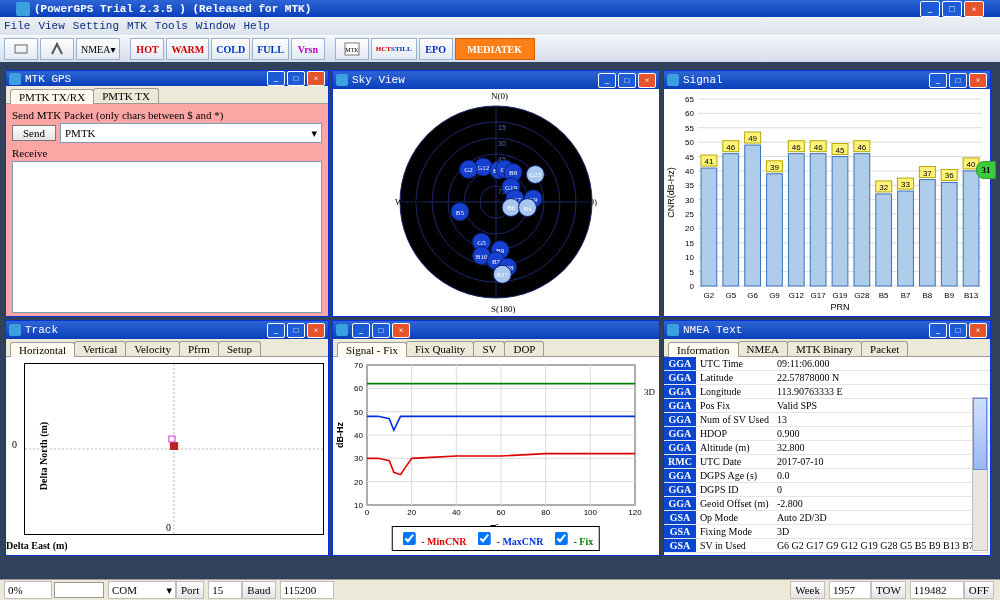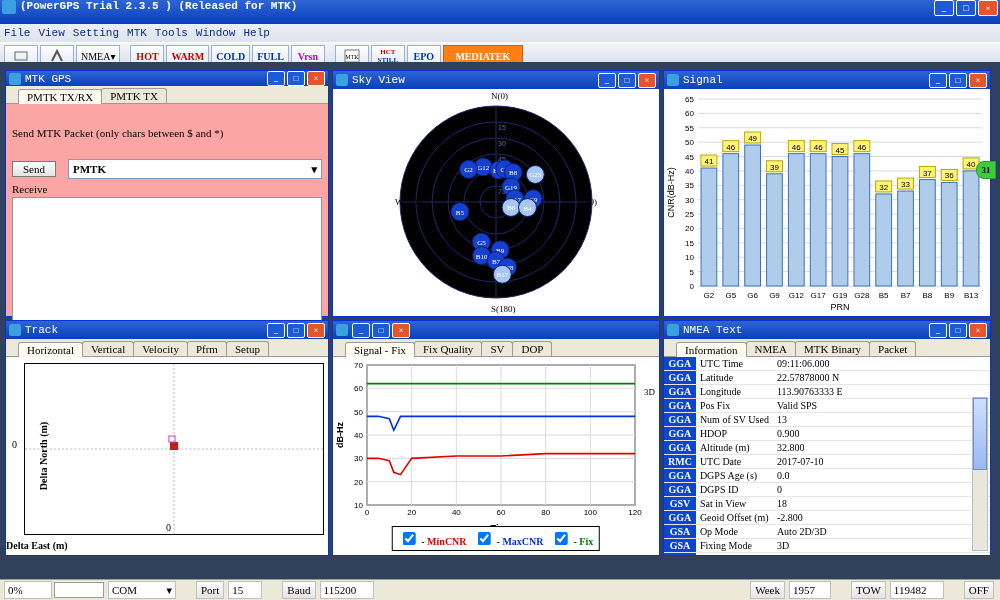--- a/index.html
+++ b/index.html
@@ -1,17 +1,17 @@
 <!DOCTYPE html>
 <html><head>
 <meta charset="utf-8">
 <style>
 html,body{margin:0;padding:0;font:11px Tahoma,sans-serif;background:#30415B;color:#000;width:1000px;height:600px;overflow:hidden}
 
-.app-titlebar{height:24px;display:flex;align-items:flex-start;background:linear-gradient(#2E65D5,#0A3FBB);color:#fff;padding:0 2px}
+.app-titlebar{height:17px;display:flex;align-items:center;background:linear-gradient(#2E65D5,#0A3FBB);color:#fff;padding:0 16px}
 .app-titlebar .ico{width:14px;height:14px;background:#3AA0E0;border-radius:2px;margin-right:4px}
 .app-titlebar .title{flex:1;font-family:"Courier New",monospace;font-weight:bold}
 .capbtns{display:flex;gap:2px}
 .capbtn{width:18px;height:14px;border:1px solid #fff;display:flex;align-items:center;justify-content:center;font:bold 9px Tahoma;color:#fff;border-radius:2px}
 .capbtn.min{background:#1D5BD6}.capbtn.max{background:#1D5BD6}.capbtn.close{background:#E6542B}
 .menubar{height:18px;background:linear-gradient(#ECEFF5,#DDE3ED);display:flex;align-items:center;font:11px "Courier New",monospace;color:#0A2E80;padding-left:4px}
 .menubar span{margin-right:8px}
 .toolbar{height:26px;background:linear-gradient(#F2F5FA,#D7DEEB);border-top:1px solid #fff;border-bottom:1px solid #7A94BE;display:flex;align-items:center;padding:0 4px;gap:2px}
 .tbtn{height:20px;min-width:24px;border:1px solid #9AB0D4;background:linear-gradient(#FDFDFD,#E4EAF4);display:flex;align-items:center;justify-content:center;padding:0 4px;font:10px Tahoma}
 .tbtn.red{color:#C00;font-weight:bold}.tbtn.blue{color:#0030C0;font-weight:bold}.tbtn.mag{color:#C000C0;font-weight:bold}
@@ -21,29 +21,29 @@
 .workarea{position:relative;background:#30415B}
 
 .childwin{position:absolute;border:1px solid #0831D9;background:#fca5a5;display:flex;flex-direction:column}
 .childtitle{height:18px;background:linear-gradient(#2E65D5,#0A3FBB);color:#fff;display:flex;align-items:center;padding:0 3px;font:11px "Courier New",monospace}
 .childtitle>.ico{width:12px;height:12px;background:#3AA0E0;border-radius:2px;margin-right:4px}
 .childtitle>.t{flex:1}
 .childbtns{display:flex;gap:2px}
 .childbtn{width:16px;height:13px;border:1px solid #fff;display:flex;align-items:center;justify-content:center;font:bold 8px Tahoma;color:#fff;border-radius:2px}
 .childbtn.min{background:#1D5BD6}.childbtn.max{background:#1D5BD6}.childbtn.close{background:#E6542B}
 
-.tabbar{display:flex;padding:2px 2px 0 12px;background:#ECE9D8;border-bottom:1px solid #9B9B9B}
+.tabbar{display:flex;padding:2px 2px 0 4px;background:#ECE9D8;border-bottom:1px solid #9B9B9B}
 .tab{background:#ECE9D8;border:1px solid #9B9B9B;border-bottom:none;border-radius:3px 3px 0 0;padding:1px 8px;font:11px Tahoma;margin-right:-1px}
 .tab.active{background:#FFFBF0;position:relative;top:1px}
 
 .mtk-body{padding:3px 6px;font:11px Tahoma}
-.mtk-lbl{margin:20px 0}
-.mtk-row{display:flex;align-items:center;gap:12px}
+.mtk-lbl{margin:2px 0}
+.mtk-row{display:flex;align-items:center;gap:4px}
 .mtk-row .sendbtn{border:1px solid #7A7A7A;background:linear-gradient(#FDFDFD,#E4E4E4);padding:1px 10px}
-.mtk-row .combo{flex:1;border:1px solid #7F9DB9;background:#fff;height:18px;display:flex;align-items:center;justify-content:space-between;padding:0 4px;font-weight:bold}
+.mtk-row .combo{flex:1;border:1px solid #7F9DB9;background:#fff;height:18px;display:flex;align-items:center;justify-content:space-between;padding:0 4px;font-weight:normal}
 .recvlbl{margin-top:4px}
 .recvbox{border:1px solid #7F9DB9;background:#fff;height:150px;margin-top:2px}
 
 .sky-body{flex:1;position:relative;background:#fff}
 .compass{position:absolute;font:9px Tahoma;color:#000}
 
 .chart-body{flex:1;background:#fff;position:relative}
 
 .track-plot{position:absolute;left:18px;top:6px;right:4px;bottom:20px;border:1px solid #000}
 .track-ylabel{position:absolute;left:3px;top:50%;transform:translateY(-50%) rotate(-90deg);transform-origin:center;font:bold 10px Tahoma;white-space:nowrap}
@@ -55,21 +55,21 @@
 .nmea-body{flex:1;overflow:hidden;background:#fff}
 .nmea-table{width:100%;border-collapse:collapse;font:10px Tahoma}
 .nmea-table td{border-bottom:1px solid #E6E6E6;padding:1px 4px;white-space:nowrap}
 .nmea-table td.tag{background:#0A46D0;color:#fff;font-weight:bold;width:34px;text-align:center}
 .nmea-table td.key{width:100px}
 .nmea-scroll{position:absolute;right:2px;top:40px;bottom:4px;width:14px;background:#E9E6DD;border:1px solid #BDBDBD}
 .nmea-scroll .thmb{position:absolute;left:0;right:0;top:0;height:70px;background:linear-gradient(#CFE0FF,#9BB8F2);border:1px solid #6A8FDD}
 
 .statusbar{position:absolute;left:0;right:0;bottom:0;height:20px;background:#ECE9D8;border-top:1px solid #9B9B9B;display:flex;align-items:center;font:11px Tahoma}
 .statcell{border:1px solid #BFBFBF;height:16px;display:flex;align-items:center;padding:0 3px;margin-left:4px;background:#fff}
-.statlbl{border:1px solid #BFBFBF;height:16px;display:flex;align-items:center;padding:0 4px;background:linear-gradient(#FDFDFD,#E4E4E4);margin-left:20px}
+.statlbl{border:1px solid #BFBFBF;height:16px;display:flex;align-items:center;padding:0 4px;background:linear-gradient(#FDFDFD,#E4E4E4);margin-left:0}
 .prog{width:48px;height:14px;border:1px solid #9B9B9B;background:#fff;margin-left:2px}
 </style>
 </head>
 <body>
 
 <div class="app-titlebar">
   <div class="ico"></div>
   <div class="title">(PowerGPS Trial 2.3.5 ) (Released for MTK)</div>
   <div class="capbtns">
     <div class="capbtn min">_</div>
@@ -107,21 +107,21 @@
   <div class="tbtn blue">COLD</div>
   <div class="tbtn blue">FULL</div>
   <div class="tbtn mag">Vrsn</div>
   <div style="width:6px"></div>
   <div class="tbtn">
       <svg width="16" height="14">
         <rect x="1" y="1" width="14" height="12" fill="#fff" stroke="#777"></rect>
         <text x="8" y="10" text-anchor="middle" font-size="6">MTK</text>
       </svg>
     </div>
-  <div class="tbtn" style="flex-direction:column;line-height:7px">
+  <div class="tbtn" style="flex-direction:row;line-height:7px">
       <span style="color:#C00;font:bold 7px Tahoma">HCT</span>
       <span style="color:#0030C0;font:bold 7px Tahoma">STILL</span>
     </div>
   <div class="tbtn blue">EPO</div>
   <div class="tbtn logo" style="width:70px">MEDIATEK</div>
 </div>
 
 <div class="workarea" style="position:absolute;left:0;right:0;top:62px;bottom:20px">
 
   <div class="childwin" style="left:5px;top:8px;width:322px;height:245px">
@@ -478,25 +478,20 @@
               <td class="tag">GGA</td>
               <td class="key">DGPS Age (s)</td>
               <td>0.0</td>
             </tr>
             <tr>
               <td class="tag">GGA</td>
               <td class="key">DGPS ID</td>
               <td>0</td>
             </tr>
             <tr>
-              <td class="tag">GSV</td>
-              <td class="key">Sat in View</td>
-              <td>18</td>
-            </tr>
-            <tr>
               <td class="tag">GGA</td>
               <td class="key">Geoid Offset (m)</td>
               <td>-2.800</td>
             </tr>
             <tr>
               <td class="tag">GSA</td>
               <td class="key">Op Mode</td>
               <td>Auto 2D/3D</td>
             </tr>
             <tr>

